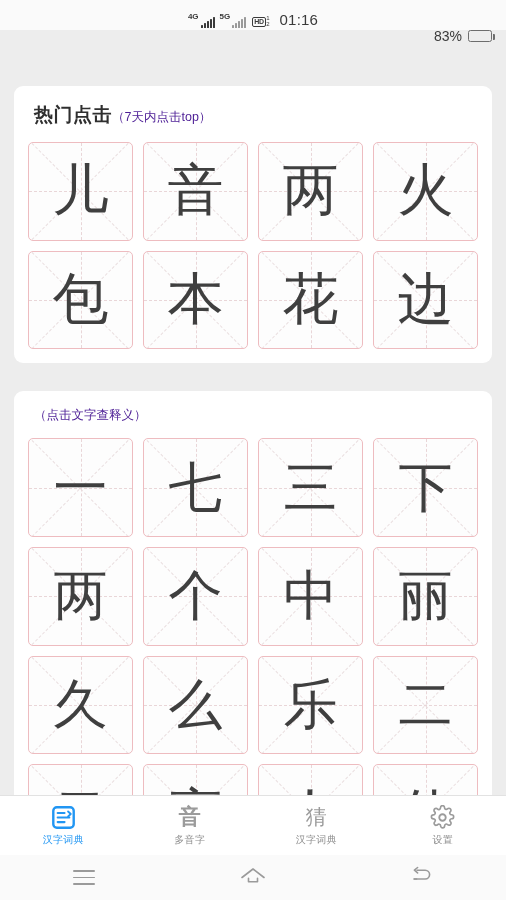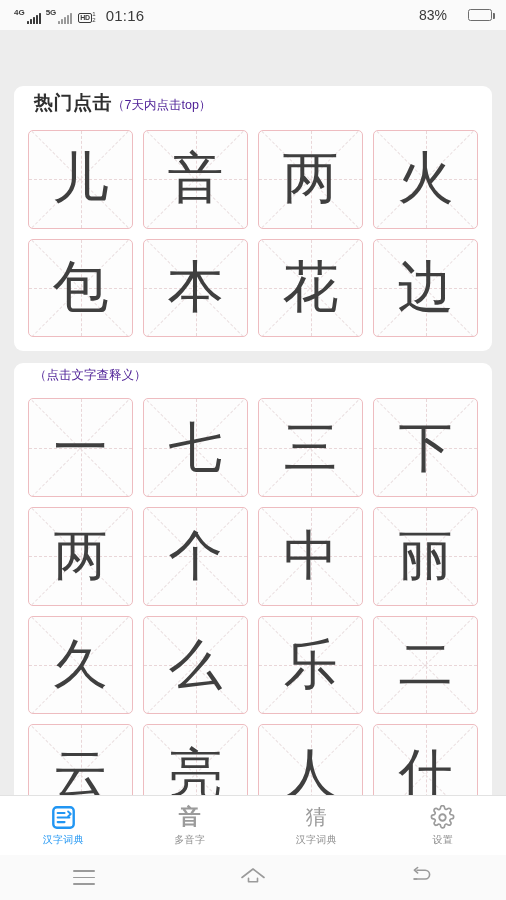--- a/index.html
+++ b/index.html
@@ -8,21 +8,21 @@
     background: #ededed;
     font-family: "Liberation Sans", "DejaVu Sans", sans-serif;
     overflow: hidden;
   }
   #app { position: relative; width: 506px; height: 900px; background: #ededed; }
 
   
   .statusbar {
     height: 30px; background: #fafafa;
     display: flex; align-items: center;
-    padding: 0 14px; color: #3a3a3a; font-size: 15px;
+    padding: 11px 14px; color: #3a3a3a; font-size: 15px; flex-direction: column;
   }
   .sb-left { display: flex; align-items: flex-end; gap: 5px; }
   .net { display: flex; align-items: flex-end; gap: 2px; }
   .net-label { font-size: 8px; line-height: 8px; font-weight: bold; margin-bottom: 7px; }
   .bars { display: flex; align-items: flex-end; gap: 1px; height: 11px; }
   .bars i { width: 2px; background: #3a3a3a; display: block; border-radius: .5px; }
   .bars i:nth-child(1) { height: 3px; }
   .bars i:nth-child(2) { height: 5px; }
   .bars i:nth-child(3) { height: 7px; }
   .bars i:nth-child(4) { height: 9px; }
@@ -32,21 +32,21 @@
     display: flex; align-items: flex-end; margin-left: 1px; margin-bottom: 1px;
   }
   .hd-box {
     border: 1.4px solid #3a3a3a; border-radius: 2px;
     font-size: 7px; font-weight: bold; line-height: 8px;
     padding: 0 1px; letter-spacing: -.3px;
   }
   .hd-frac { font-size: 6px; line-height: 6px; margin-left: .5px;
              display: flex; flex-direction: column; align-items: center; }
   .sb-time { font-size: 15px; margin-left: 5px; letter-spacing: .2px; }
-  .sb-right { margin-left: auto; display: flex; align-items: center; gap: 21px; justify-content: space-between; }
+  .sb-right { margin-left: auto; display: flex; align-items: center; gap: 6px; justify-content: space-between; }
   .sb-batt-pct { font-size: 14px; }
   .batt {
     width: 24px; height: 12px; border: 1.4px solid #6d6d6d;
     border-radius: 2.5px; position: relative; padding: 1.3px;
   }
   .batt::after {
     content: ""; position: absolute; right: -3.5px; top: 3px;
     width: 2px; height: 6px; background: #6d6d6d; border-radius: 0 1px 1px 0;
   }
   .batt-fill { height: 100%; background: #4a4a4a; border-radius: 1px; }
@@ -57,22 +57,22 @@
     display: flex; align-items: center; justify-content: center;
   }
   .appbar-title { font-size: 21px; font-weight: bold; color: #3b3b3b; letter-spacing: 1px; }
 
   
   .content {
     position: absolute; top: 76px; left: 0; right: 0; bottom: 105px;
     background: #ededed; overflow: hidden; padding: 10px 14px 0 14px;
   }
   .card {
-    background: #fff; border-radius: 9px; padding: 4px 14px 14px 14px;
-    margin-bottom: 12px;
+    background: #fff; border-radius: 9px; padding: 16px 14px 14px 14px;
+    margin-bottom: 28px;
   }
   .card-head { display: flex; align-items: baseline; padding-left: 6px; margin-bottom: 14px; }
   .card-title { font-size: 19px; font-weight: bold; color: #2f2f2f; letter-spacing: .5px; }
   .card-sub { font-size: 12.5px; color: #4c1d95; letter-spacing: 0; }
 
   
   .grid { display: grid; grid-template-columns: repeat(4, 1fr); gap: 10px; }
   .cell {
     position: relative; aspect-ratio: 1 / 0.94;
     border: 1.5px solid #eebcc0; border-radius: 5px;

